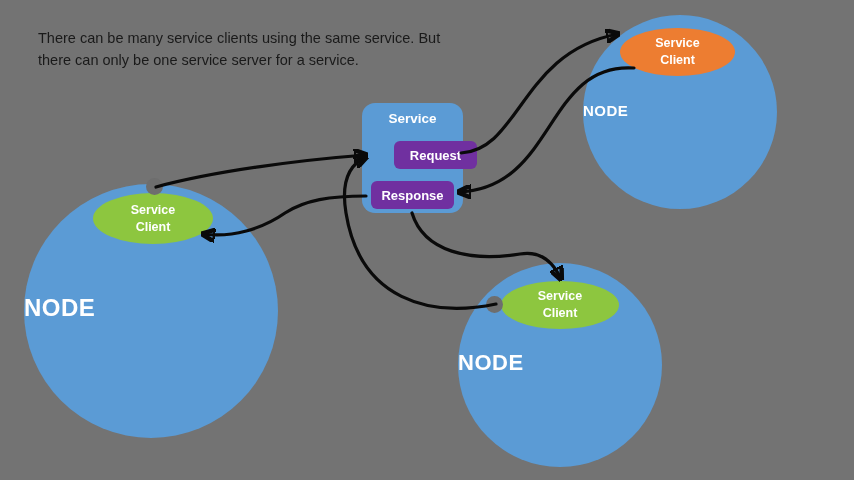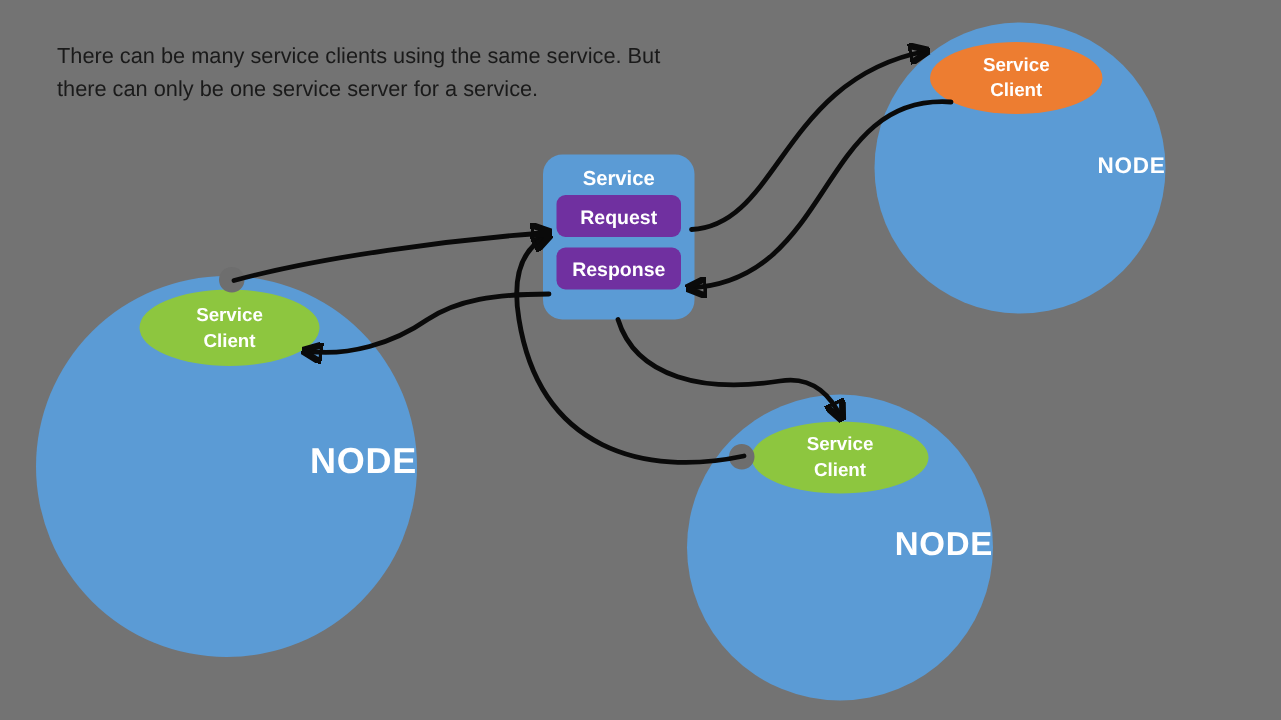--- a/index.html
+++ b/index.html
@@ -35,21 +35,21 @@
   
   .node-circle {
     position: absolute;
     border-radius: 50%;
     background: #5B9BD5;
   }
   .node-label {
     position: absolute;
     color: #ffffff;
     font-weight: bold;
-    text-align: right;
+    text-align: left;
     letter-spacing: 0.5px;
     white-space: nowrap;
   }
 
   
   .role-ellipse {
     position: absolute;
     border-radius: 50%;
     display: flex;
     flex-direction: column;
@@ -99,22 +99,22 @@
     height: 28px;
     background: #7030A0;
     border-radius: 6px;
     color: #ffffff;
     font-weight: bold;
     font-size: 13px;
     display: flex;
     align-items: center;
     justify-content: center;
   }
-  #slot-request  { top: 27px; }
-  #slot-response { top: 62px; }
+  #slot-request  { top: 38px; margin-left: 23px; }
+  #slot-response { top: 78px; }
 
   
   #arrow-layer {
     position: absolute;
     left: 0;
     top: 0;
     width: 854px;
     height: 480px;
     pointer-events: none;
   }

